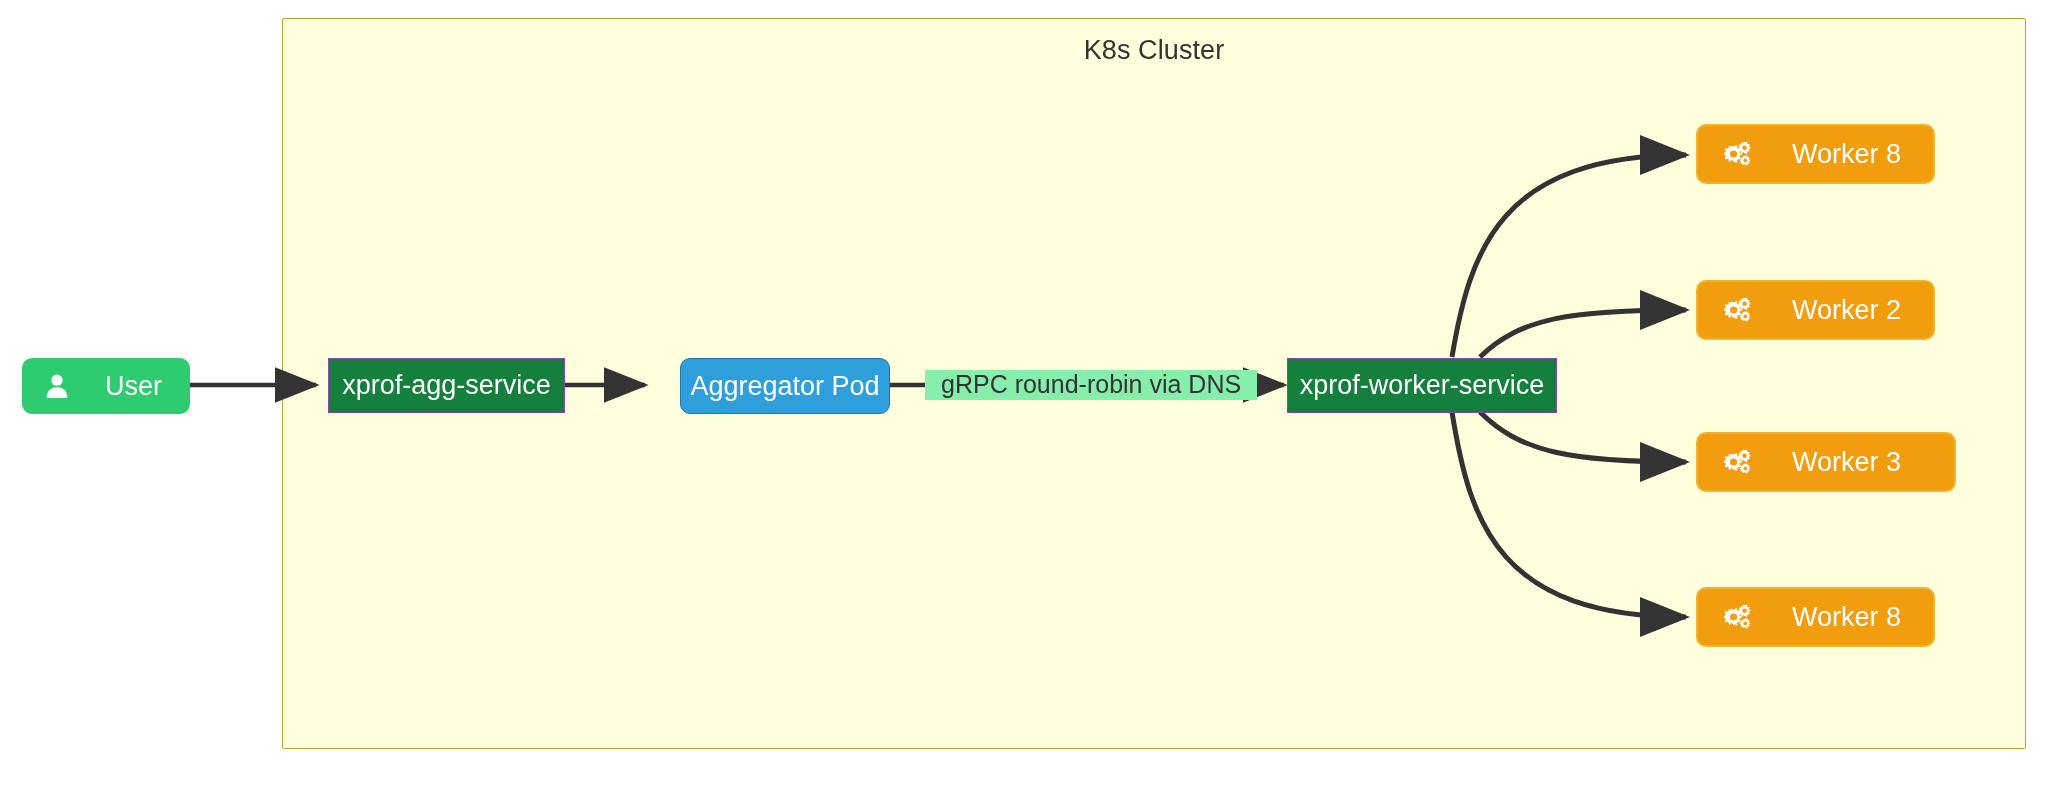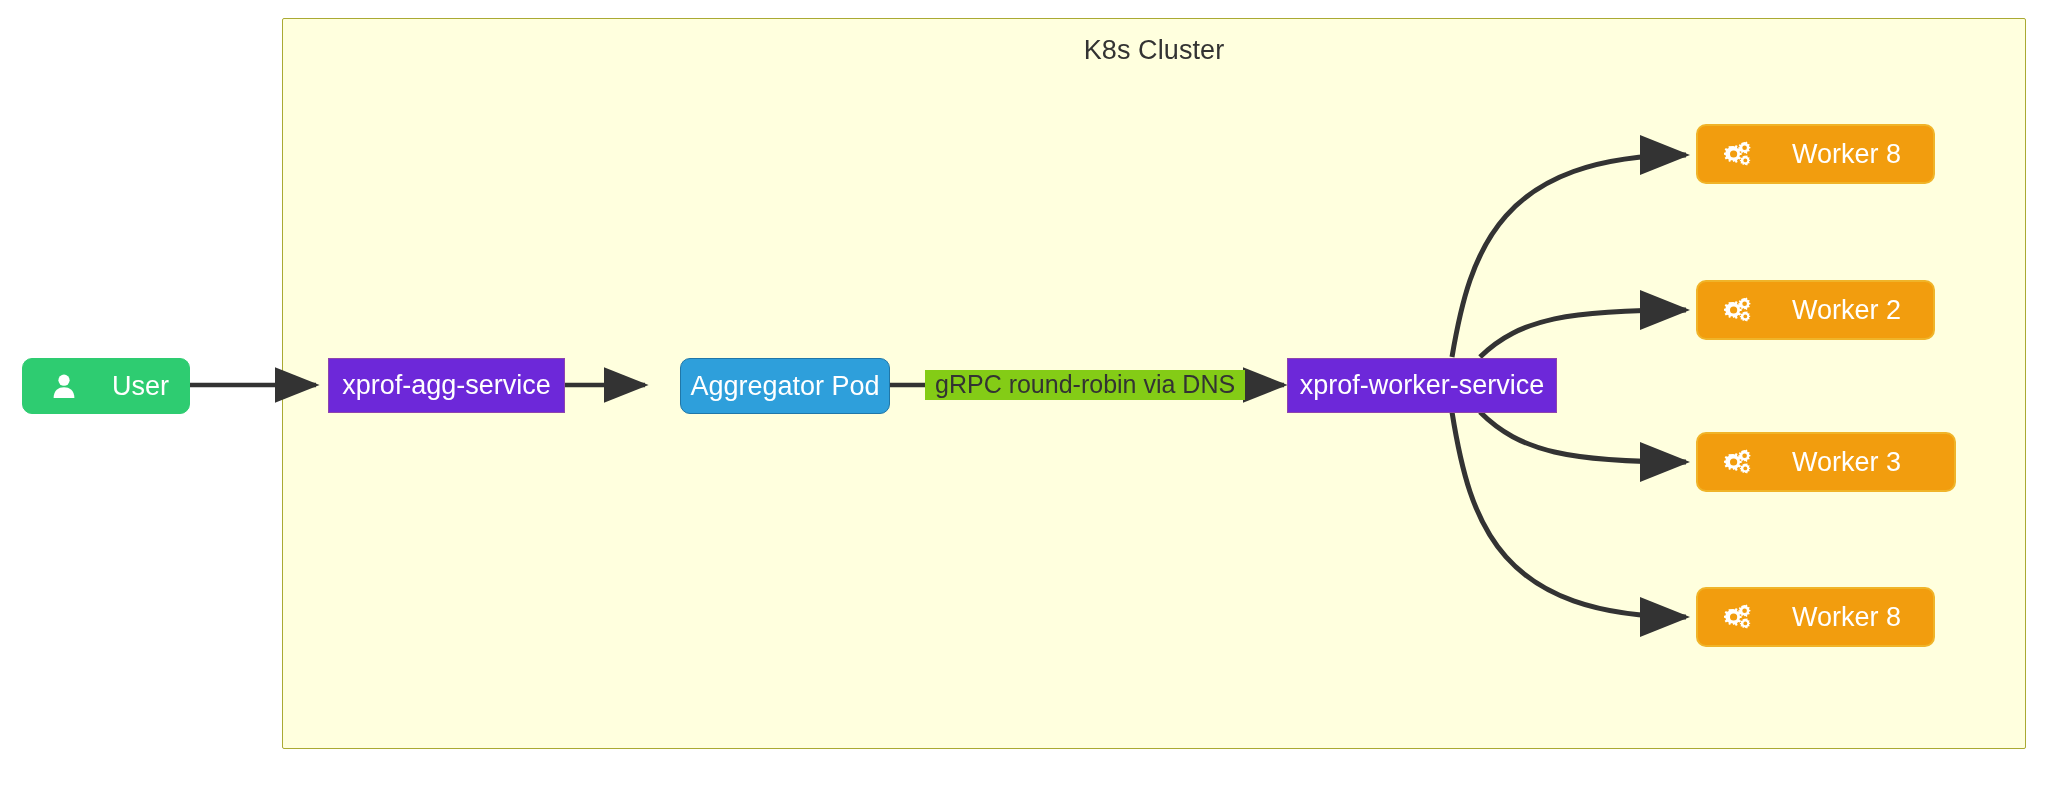--- a/index.html
+++ b/index.html
@@ -65,52 +65,52 @@
     align-items: center;
     justify-content: center;
     flex: 0 0 auto;
   }
   .node .node-label { display: inline-block; }
 
   
   .node-user {
     background: #2ecc71;
     border: 1.4px solid #2ecc71;
-    padding-left: 29px;
+    padding-left: 22px;
     padding-right: 22px;
     justify-content: flex-start;
     gap: 36px;
   }
   
   .node-service {
-    background: #6d28d9;
+    background: #15803d;
     border: 1.4px solid #8e44ad;
   }
   
   .node-pod {
     background: #2e9fdb;
     border: 1.6px solid #2077a8;
   }
   
   .node-worker {
     background: #f29d0e;
     border: 2px solid #f0b429;
     justify-content: flex-start;
     padding-left: 26px;
     gap: 40px;
   }
 
   
   .edge-label {
     position: absolute;
-    background: #84cc16;
+    background: #86efac;
     color: #333333;
     font-size: 25px;
     line-height: 1.1;
-    padding: 1px 10px;
+    padding: 1px 16px;
     white-space: nowrap;
     z-index: 5;
   }
 </style>
 </head>
 <body>
 
 <div id="canvas">
 
   <div class="cluster" id="cluster-k8s" style="left:282px; top:18px; width:1744px; height:731px;">

